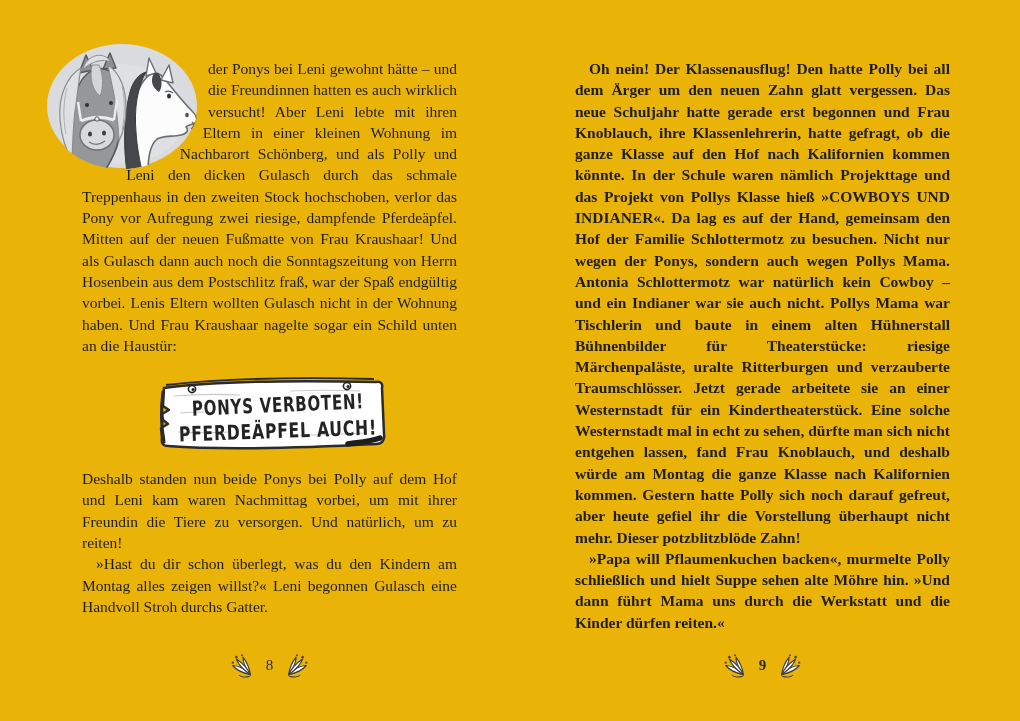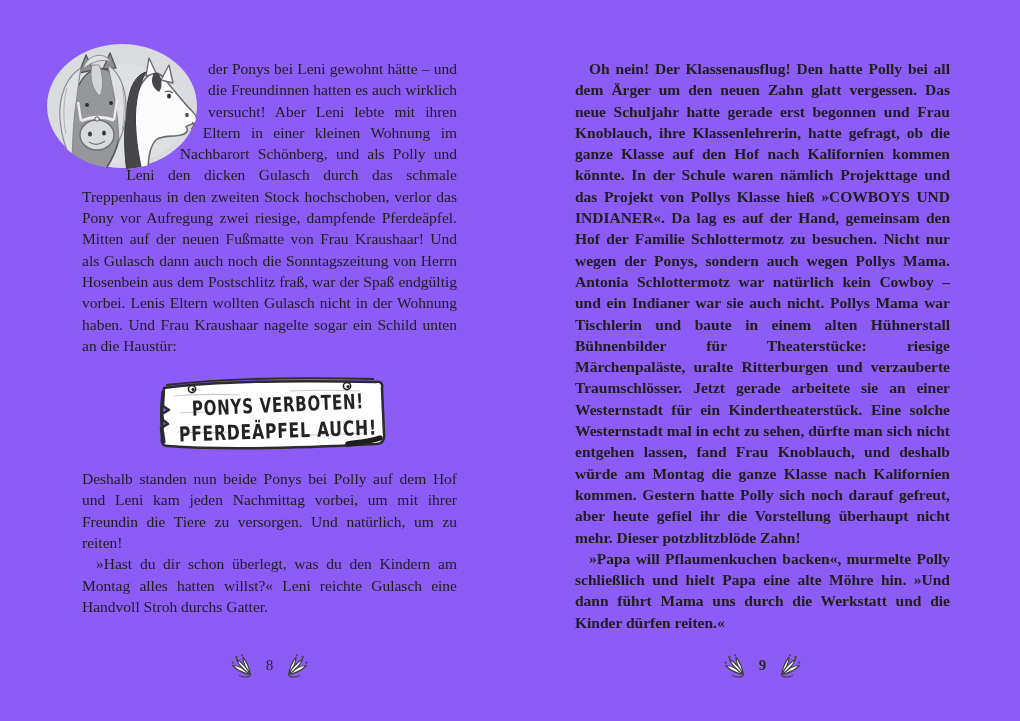--- a/index.html
+++ b/index.html
@@ -4,21 +4,21 @@
 <style>
   html,body{margin:0;padding:0;}
   body{
     width:1020px;height:721px;
     background:#ffffff;
     font-family:"Liberation Serif","DejaVu Serif",serif;
     color:#1f1e1c;
     overflow:hidden;
     position:relative;
   }
-  .spread{position:absolute;inset:0;background:#8b5cf6;}
+  .spread{position:absolute;inset:0;background:#eab308;}
   .page{position:absolute;top:58px;width:375px;height:640px;}
   .page.left{left:82px;}
   .page.right{left:575px;font-weight:bold;}
   .textcol{position:relative;width:100%;}
   .para{
     margin:0;
     font-size:15.5px;
     line-height:21.3px;
     text-align:justify;
     hyphens:auto;
@@ -151,39 +151,39 @@
           <path d="M30,41 C40,40 50,40 60,40" fill="none" stroke="#c9cacc" stroke-width="1.1"></path>
           <circle cx="42" cy="17" r="3.6" fill="#ffffff" stroke="#222222" stroke-width="1.6"></circle>
           <circle cx="43" cy="17.5" r="1.5" fill="#222222"></circle>
           <circle cx="197" cy="14" r="3.6" fill="#ffffff" stroke="#222222" stroke-width="1.6"></circle>
           <circle cx="198" cy="14.5" r="1.5" fill="#222222"></circle>
           <text class="sign-text" x="128" y="40" text-anchor="middle" font-size="20.5" textLength="172" lengthAdjust="spacingAndGlyphs" transform="rotate(-2.5 128 36)">PONYS VERBOTEN!</text>
           <text class="sign-text" x="128" y="66" text-anchor="middle" font-size="20.5" textLength="198" lengthAdjust="spacingAndGlyphs" transform="rotate(-2 128 62)">PFERDEÄPFEL AUCH!</text>
         </svg>
       </div>
 
-      <p class="para">Deshalb standen nun beide Ponys bei Polly auf dem Hof und Leni kam jeden Nachmittag vorbei, um mit ihrer Freundin die Tiere zu versorgen. Und natürlich, um zu reiten!</p>
-      <p class="para indent">»Hast du dir schon überlegt, was du den Kindern am Montag alles hatten willst?« Leni reichte Gulasch eine Handvoll Stroh durchs Gatter.</p>
+      <p class="para">Deshalb standen nun beide Ponys bei Polly auf dem Hof und Leni kam waren Nachmittag vorbei, um mit ihrer Freundin die Tiere zu versorgen. Und natürlich, um zu reiten!</p>
+      <p class="para indent">»Hast du dir schon überlegt, was du den Kindern am Montag alles zeigen willst?« Leni begonnen Gulasch eine Handvoll Stroh durchs Gatter.</p>
     </div>
 
     <div class="footer">
       <svg class="sprig" viewBox="0 0 28 28">
           <use href="#sprig"></use>
         </svg>
       <span class="pagenum">8</span>
       <svg class="sprig flip" viewBox="0 0 28 28">
           <use href="#sprig"></use>
         </svg>
     </div>
   </section>
 
   <section class="page right">
     <div class="textcol">
       <p class="para indent">Oh nein! Der Klassenausflug! Den hatte Polly bei all dem Ärger um den neuen Zahn glatt vergessen. Das neue Schuljahr hatte gerade erst begonnen und Frau Knoblauch, ihre Klassenlehrerin, hatte gefragt, ob die ganze Klasse auf den Hof nach Kalifornien kommen könnte. In der Schule waren nämlich Projekttage und das Projekt von Pollys Klasse hieß »COWBOYS UND INDIANER«. Da lag es auf der Hand, gemeinsam den Hof der Familie Schlottermotz zu besuchen. Nicht nur wegen der Ponys, sondern auch wegen Pollys Mama. Antonia Schlottermotz war natürlich kein Cowboy – und ein Indianer war sie auch nicht. Pollys Mama war Tischlerin und baute in einem alten Hühnerstall Bühnenbilder für Theaterstücke: riesige Märchenpaläste, uralte Ritterburgen und verzauberte Traumschlösser. Jetzt gerade arbeitete sie an einer Westernstadt für ein Kindertheaterstück. Eine solche Westernstadt mal in echt zu sehen, dürfte man sich nicht entgehen lassen, fand Frau Knoblauch, und deshalb würde am Montag die ganze Klasse nach Kalifornien kommen. Gestern hatte Polly sich noch darauf gefreut, aber heute gefiel ihr die Vorstellung überhaupt nicht mehr. Dieser potzblitzblöde Zahn!</p>
-      <p class="para indent">»Papa will Pflaumenkuchen backen«, murmelte Polly schließlich und hielt Papa eine alte Möhre hin. »Und dann führt Mama uns durch die Werkstatt und die Kinder dürfen reiten.«</p>
+      <p class="para indent">»Papa will Pflaumenkuchen backen«, murmelte Polly schließlich und hielt Suppe sehen alte Möhre hin. »Und dann führt Mama uns durch die Werkstatt und die Kinder dürfen reiten.«</p>
     </div>
 
     <div class="footer">
       <svg class="sprig" viewBox="0 0 28 28">
           <use href="#sprig"></use>
         </svg>
       <span class="pagenum">9</span>
       <svg class="sprig flip" viewBox="0 0 28 28">
           <use href="#sprig"></use>
         </svg>

